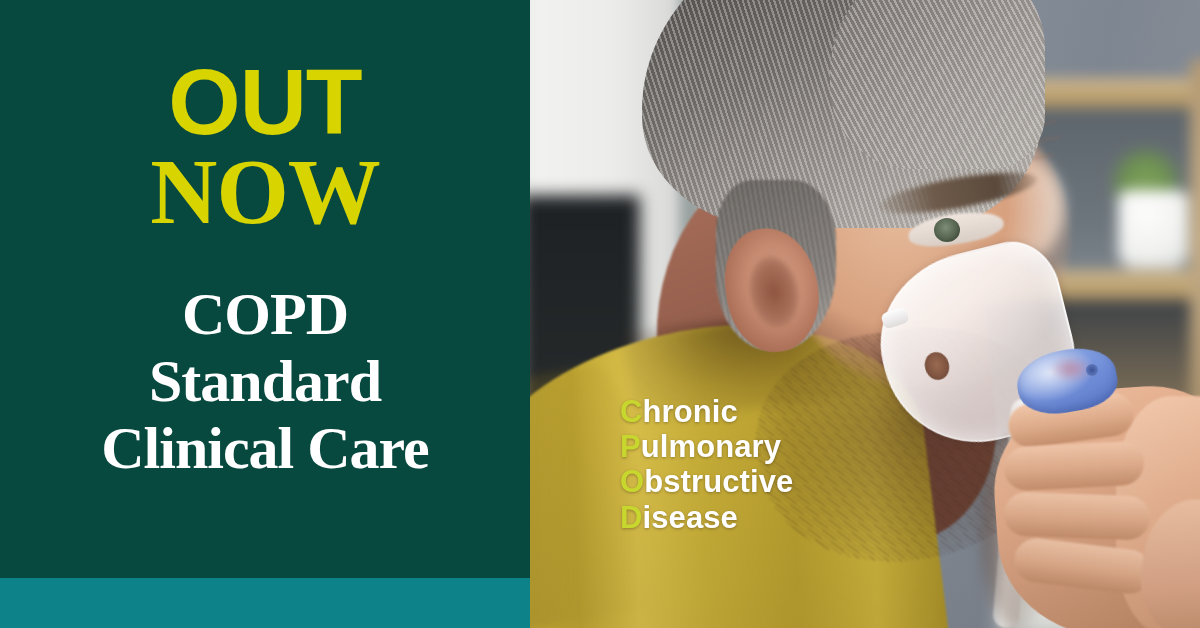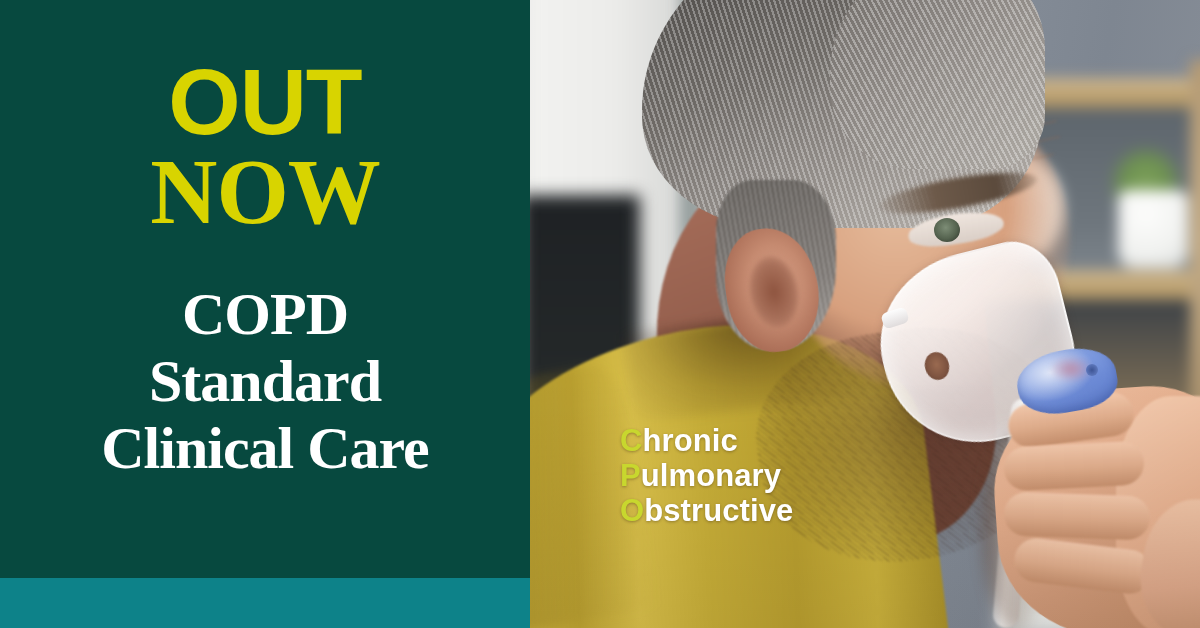--- a/index.html
+++ b/index.html
@@ -341,21 +341,21 @@
   }
   .photo-soft{
     position:absolute; inset:0;
     pointer-events:none;
     background:linear-gradient(180deg, rgba(0,0,0,0) 60%, rgba(20,10,5,.07) 100%);
   }
 
   
   .acronym{
     position:absolute;
-    left:620px; top:423px;
+    left:620px; top:394px;
     z-index:6;
   }
   .acronym-line{
     font-size:31px;
     font-weight:bold;
     line-height:1.135;
     color:#ffffff;
     letter-spacing:.1px;
     white-space:nowrap;
     text-shadow:0 1px 3px rgba(40,24,12,.35);
@@ -474,20 +474,23 @@
   <div class="acronym">
     <div class="acronym-line">
       <span class="cap">C</span><span>hronic</span>
     </div>
     <div class="acronym-line">
       <span class="cap">P</span><span>ulmonary</span>
     </div>
     <div class="acronym-line">
       <span class="cap">O</span><span>bstructive</span>
     </div>
+    <div class="acronym-line">
+      <span class="cap">D</span><span>isease</span>
+    </div>
   </div>
 
   <div class="panel"></div>
   <div class="bottom-bar"></div>
 
   <div class="panel-inner" style="z-index:5;">
     <div class="kicker">
       <span class="l1">OUT</span>
       <span class="l2">NOW</span>
     </div>

